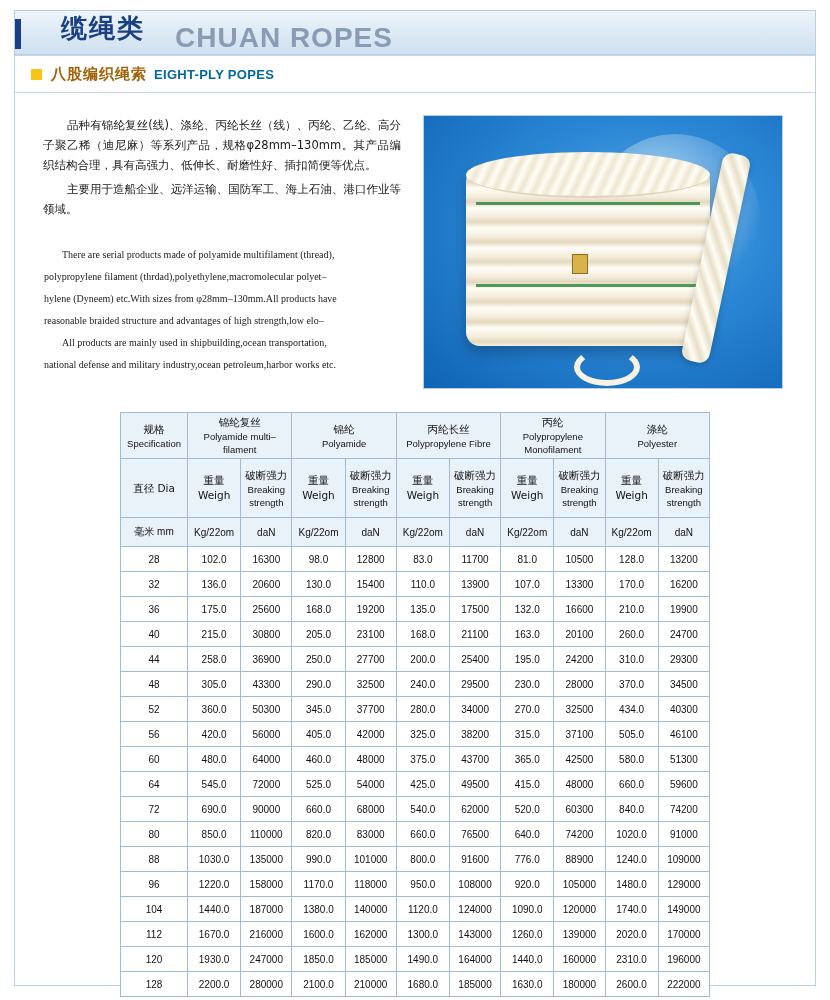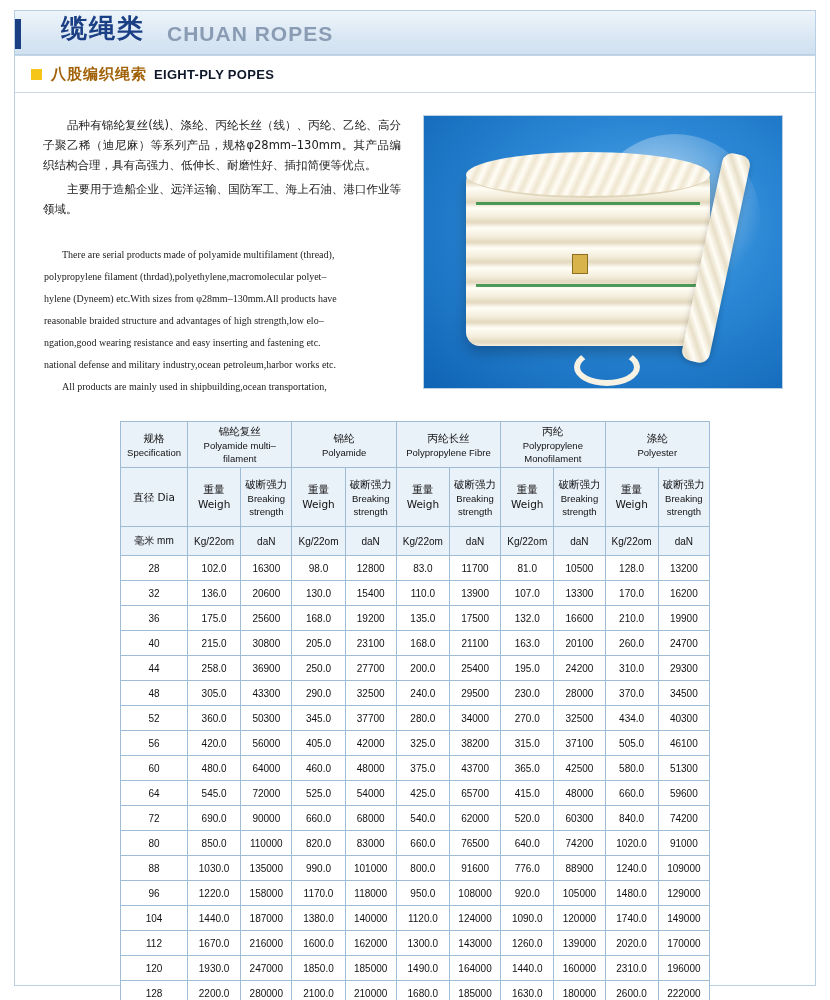--- a/index.html
+++ b/index.html
@@ -58,23 +58,23 @@
     left: 46px;
     top: 0;
     font-size: 26px;
     font-weight: bold;
     letter-spacing: 2px;
     color: #1b3f84;
     font-family: "DejaVu Sans", "Liberation Sans", sans-serif;
   }
   .header-en {
     position: absolute;
-    left: 152px;
+    left: 160px;
     top: 11px;
-    font-size: 21px;
+    font-size: 28px;
     font-weight: bold;
     letter-spacing: 1px;
     color: #8a9bb4;
     font-family: "Liberation Sans", sans-serif;
   }
 
   .subtitle-row {
     position: relative;
     height: 36px;
     padding-left: 36px;
@@ -93,21 +93,21 @@
   .sub-cn {
     font-size: 15px;
     font-weight: bold;
     color: #a16207;
     font-family: "DejaVu Sans", "Liberation Sans", sans-serif;
     letter-spacing: 1px;
   }
   .sub-en {
     font-size: 13px;
     font-weight: bold;
-    color: #0f172a;
+    color: #0369a1;
     margin-left: 7px;
     letter-spacing: 0.3px;
   }
 
   
   .content {
     display: flex;
     padding: 22px 18px 0 18px;
   }
   .text-col {
@@ -286,23 +286,22 @@
 
     <div class="content">
       <div class="text-col">
         <p class="p-cn">品种有锦纶复丝(线)、涤纶、丙纶长丝（线）、丙纶、乙纶、高分子聚乙稀（迪尼麻）等系列产品，规格φ28mm–130mm。其产品编织结构合理，具有高强力、低伸长、耐磨性好、插扣简便等优点。</p>
         <p class="p-cn">主要用于造船企业、远洋运输、国防军工、海上石油、港口作业等领域。</p>
         <div class="gap-en"></div>
         <p class="p-en indent">There are serial products made of polyamide multifilament (thread),</p>
         <p class="p-en">polypropylene filament (thrdad),polyethylene,macromolecular polyet–</p>
         <p class="p-en">hylene (Dyneem) etc.With sizes from φ28mm–130mm.All products have</p>
         <p class="p-en">reasonable braided structure and advantages of high strength,low elo–</p>
-        <p class="p-en">ngation,good wearing resistance and easy  inserting and fastening etc.</p>
+        <p class="p-en indent">All products are mainly used in shipbuilding,ocean transportation,</p>
         <p class="p-en">national defense and military industry,ocean petroleum,harbor works etc.</p>
-        <p class="p-en indent">All products are mainly used in shipbuilding,ocean transportation,</p>
       </div>
 
       <div class="img-col">
         <div class="photo">
           <div class="glow"></div>
           <div class="coil"></div>
           <div class="coil-top"></div>
           <div class="band"></div>
           <div class="band b2"></div>
           <div class="tag"></div>
@@ -513,21 +512,21 @@
               <td>580.0</td>
               <td>51300</td>
             </tr>
             <tr>
               <td>64</td>
               <td>545.0</td>
               <td>72000</td>
               <td>525.0</td>
               <td>54000</td>
               <td>425.0</td>
-              <td>65700</td>
+              <td>49500</td>
               <td>415.0</td>
               <td>48000</td>
               <td>660.0</td>
               <td>59600</td>
             </tr>
             <tr>
               <td>72</td>
               <td>690.0</td>
               <td>90000</td>
               <td>660.0</td>

